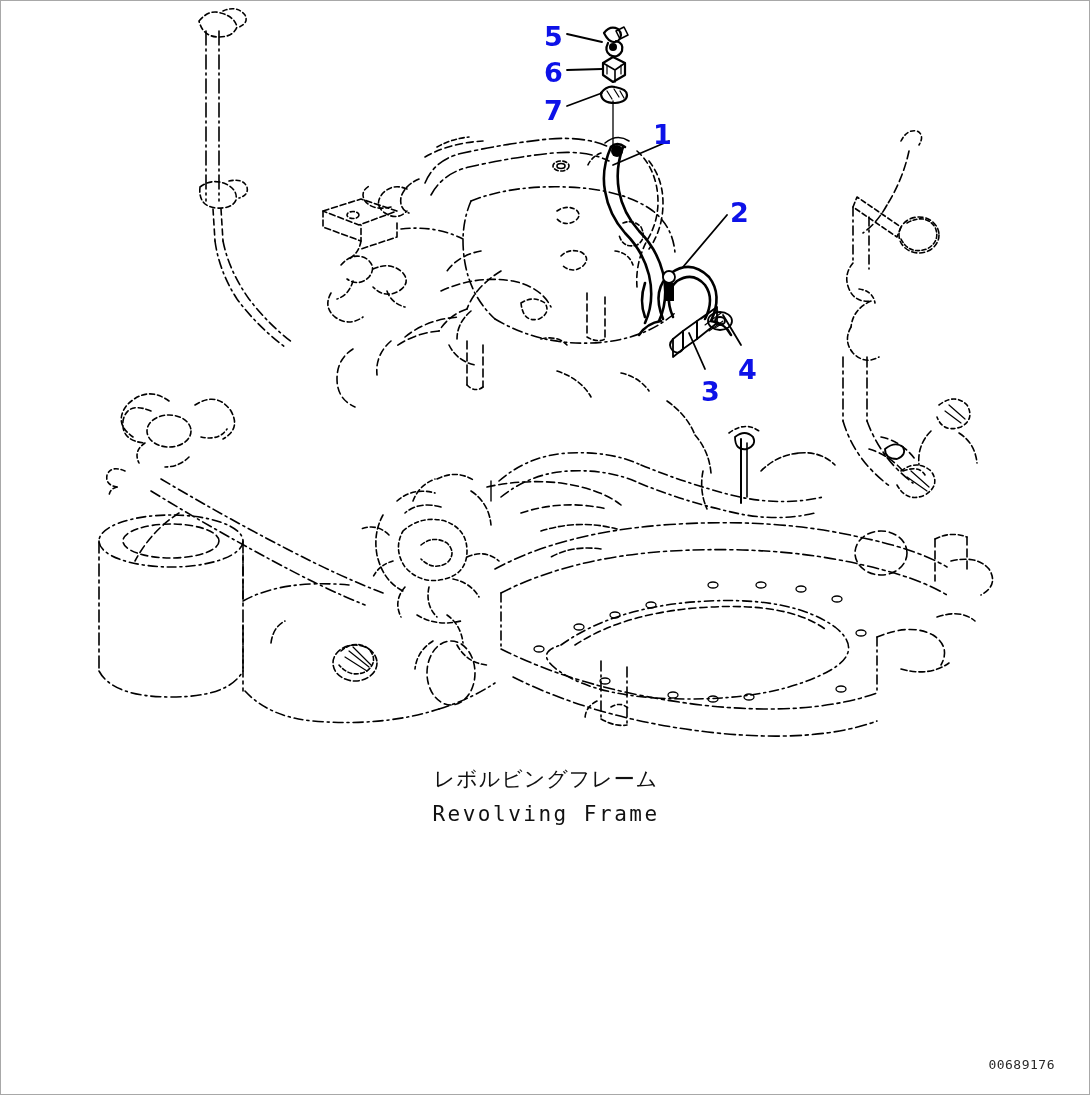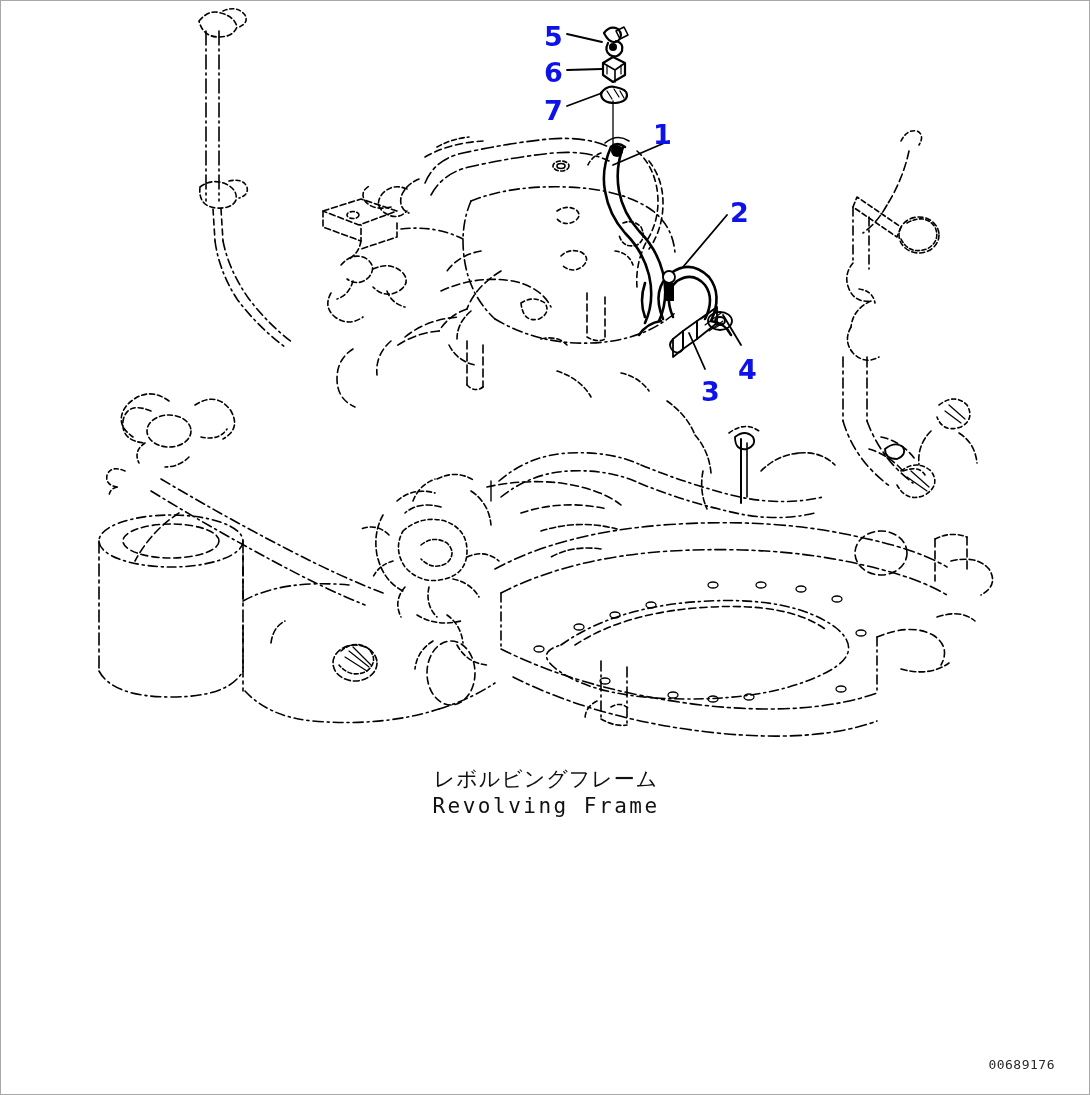--- a/index.html
+++ b/index.html
@@ -50,21 +50,21 @@
     letter-spacing: 1px;
     display: block;
     line-height: 24px;
   }
   #caption .en {
     font-family: "DejaVu Sans Mono", monospace;
     font-size: 21px;
     letter-spacing: 2.5px;
     display: block;
     line-height: 26px;
-    margin-top: 2px;
+    margin-top: 10px;
   }
   #drawing-code {
     position: absolute;
     right: 34px;
     bottom: 22px;
     font-family: "DejaVu Sans Mono", monospace;
     font-size: 13px;
     letter-spacing: 0.5px;
     color: #2a2a2a;
     margin-top: 22px;

